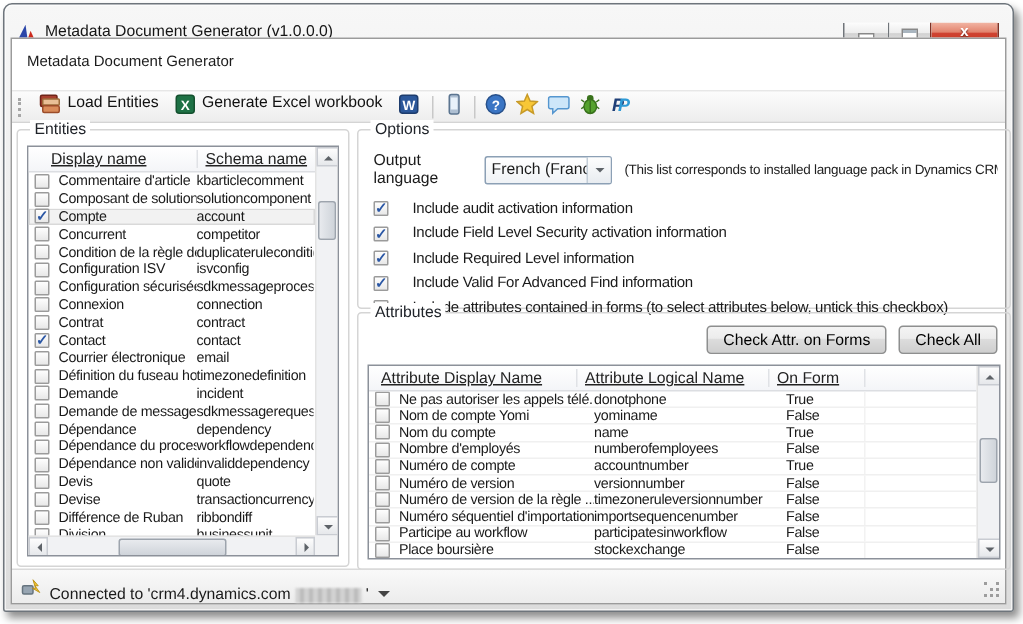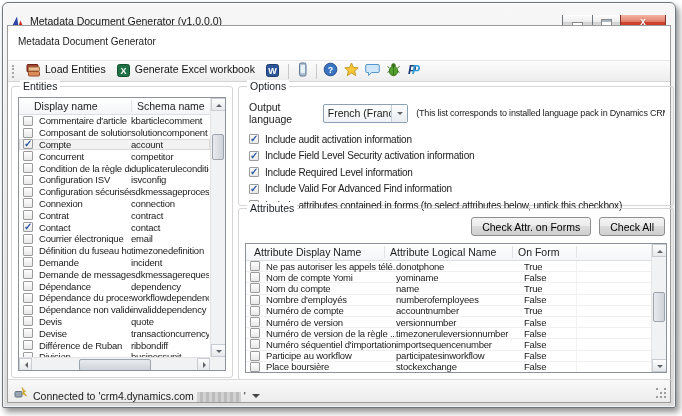--- a/index.html
+++ b/index.html
@@ -39,21 +39,21 @@
   .gb-label{position:absolute;top:-7px;left:8px;background:#fff;padding:0 3px;color:#20242a;}
   .gb-entities{left:3px;top:60px;width:220px;height:290px;}
   .gb-options{left:230px;top:60px;width:434px;height:118px;}
   .gb-attributes{left:230px;top:182px;width:434px;height:170px;}
   
   .listview{position:absolute;border:1px solid #8c919a;background:#fff;overflow:hidden;}
   .lv-entities{left:6px;top:10px;right:6px;bottom:6px;}
   .lv-attributes{left:6px;top:34px;right:6px;bottom:6px;}
   .lv-head{position:relative;height:16px;border-bottom:1px solid #dcdee2;
            background:linear-gradient(#ffffff,#f4f5f8);margin-right:15px;}
-  .lv-head span{position:absolute;top:2px;white-space:nowrap;color:#222;}
+  .lv-head span{position:absolute;top:2px;white-space:nowrap;color:#222;text-decoration:underline;}
   .lv-head .sep{position:absolute;top:2px;bottom:2px;width:1px;background:#e0e2e6;}
   .lv-body{position:relative;overflow:hidden;}
   .lv-row{position:relative;display:flex;align-items:center;white-space:nowrap;letter-spacing:-0.2px;font-size:9.5px;}
   .lv-entities .lv-row{height:11.8px;}
   .lv-attributes .lv-row{height:11.2px;border-bottom:1px solid #f0f0f0;box-sizing:border-box;}
   .lv-row.selected{background:#f2f2f2;box-shadow:inset 0 0 0 1px #d9d9d9;}
   .lv-entities .lv-body{margin-right:15px;height:calc(100% - 29px);}
   .lv-attributes .lv-body{margin-right:15px;height:calc(100% - 16px);}
   .cb{flex:0 0 auto;width:10px;height:10px;border:1px solid #9b9b9b;border-radius:1px;
       background:linear-gradient(#fefefe,#e8e8e8);position:relative;margin:0 0 0 4px;box-sizing:border-box;}
@@ -86,21 +86,21 @@
   .lang-row{position:absolute;left:10px;top:14px;display:flex;align-items:center;width:416px;}
   .lang-label{width:76px;}
   .combo{position:relative;width:88px;height:19px;border:1px solid #8ca0b5;border-radius:2px;
          background:linear-gradient(#ffffff,#f0f3f6);display:flex;align-items:center;padding-left:4px;box-sizing:border-box;}
   .combo-btn{position:absolute;right:0;top:0;bottom:0;width:15px;border-left:1px solid #c3ced8;
              background:linear-gradient(#fdfdfd,#e8ecf0);}
   .lang-note{margin-left:8px;font-size:9px;letter-spacing:-0.2px;white-space:nowrap;overflow:hidden;color:#222;}
   .opt-rows{position:absolute;left:10px;top:44px;right:6px;}
   .opt-row{display:flex;align-items:center;height:16.5px;}
   .opt-row .cb{margin-left:0;}
-  .opt-label{margin-left:6px;font-size:10px;letter-spacing:-0.2px;white-space:nowrap;overflow:hidden;text-align:center;}
+  .opt-label{margin-left:16px;font-size:10px;letter-spacing:-0.2px;white-space:nowrap;overflow:hidden;text-align:center;}
   
   .attr-btnrow{position:absolute;top:8px;right:8px;display:flex;gap:8px;}
   .btn{height:19px;padding:0 10px;border:1px solid #8e8f8f;border-radius:3px;color:#000;
        font-family:"Liberation Sans",sans-serif;font-size:10.5px;
        background:linear-gradient(#f4f4f4,#ececec 45%,#dddddd 46%,#cfcfcf);text-align:right;}
   
   .statusbar{position:absolute;left:0;right:0;bottom:0;height:23px;border-top:1px solid #dadada;
              background:linear-gradient(#f9f9f9,#ececec);display:flex;align-items:flex-end;padding:0 6px;box-sizing:border-box;}
   .status-text{margin-left:5px;}
   .redacted{display:inline-block;width:44px;height:10px;margin:0 3px;vertical-align:middle;

